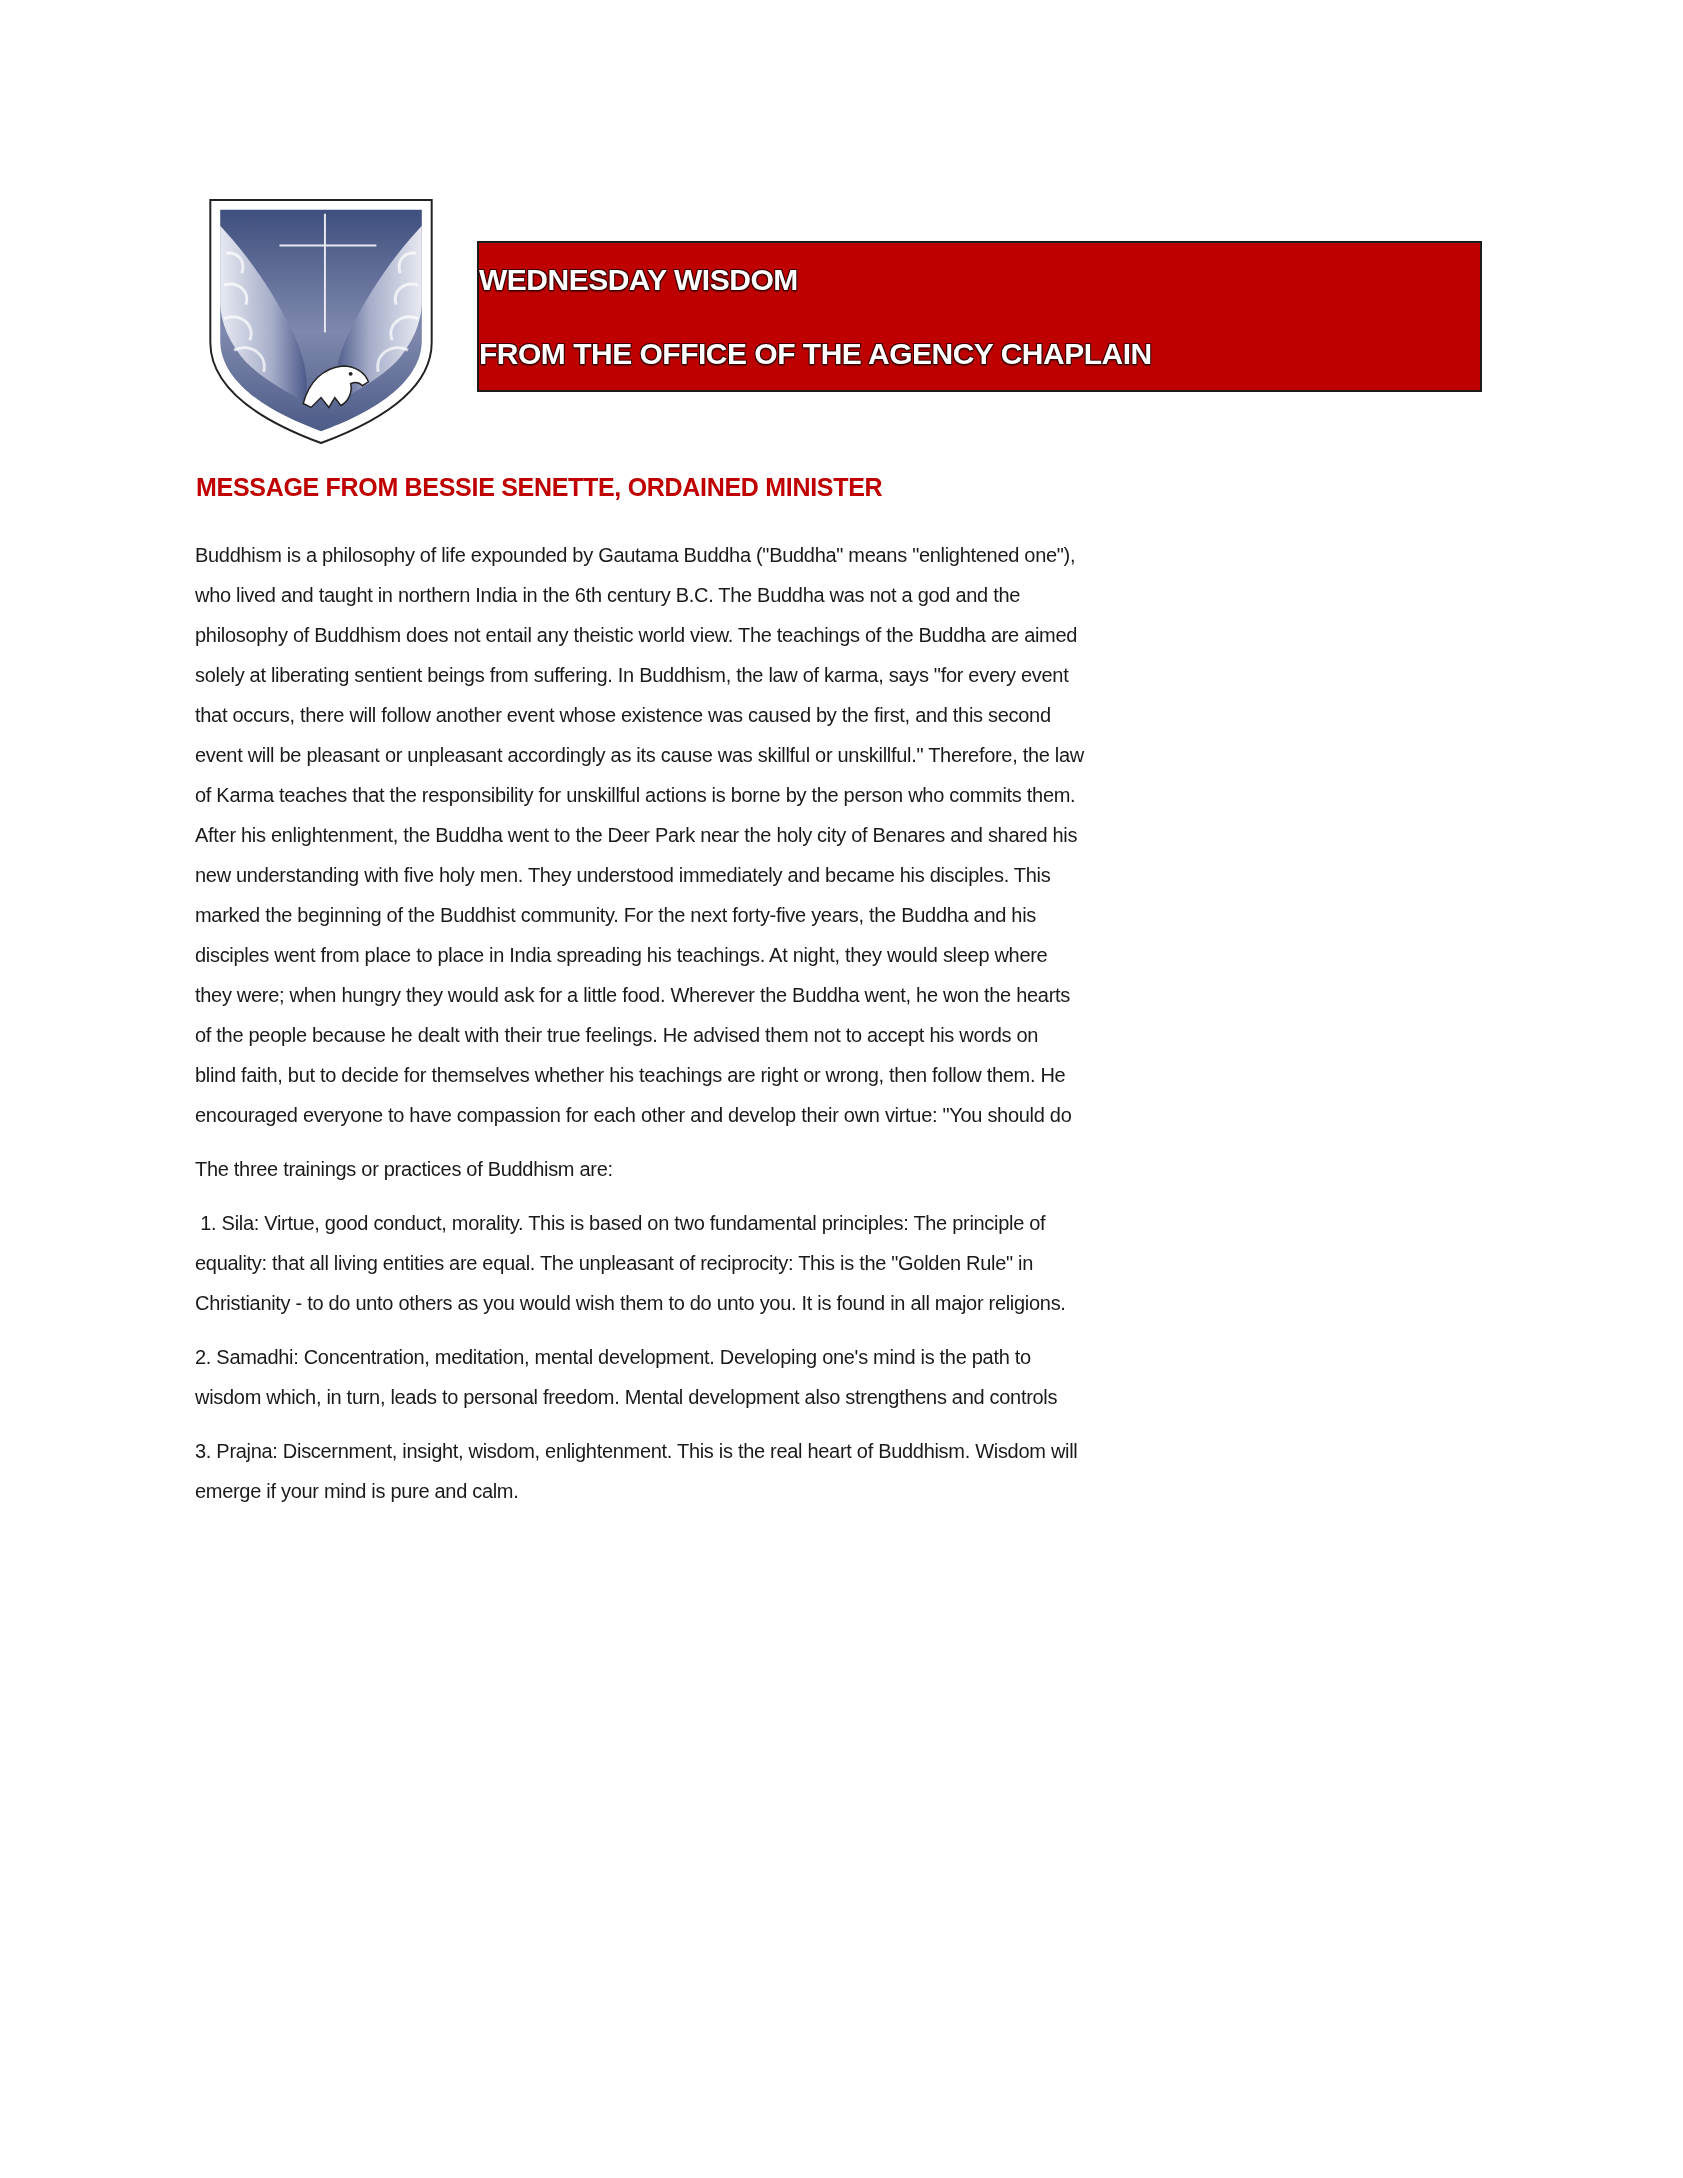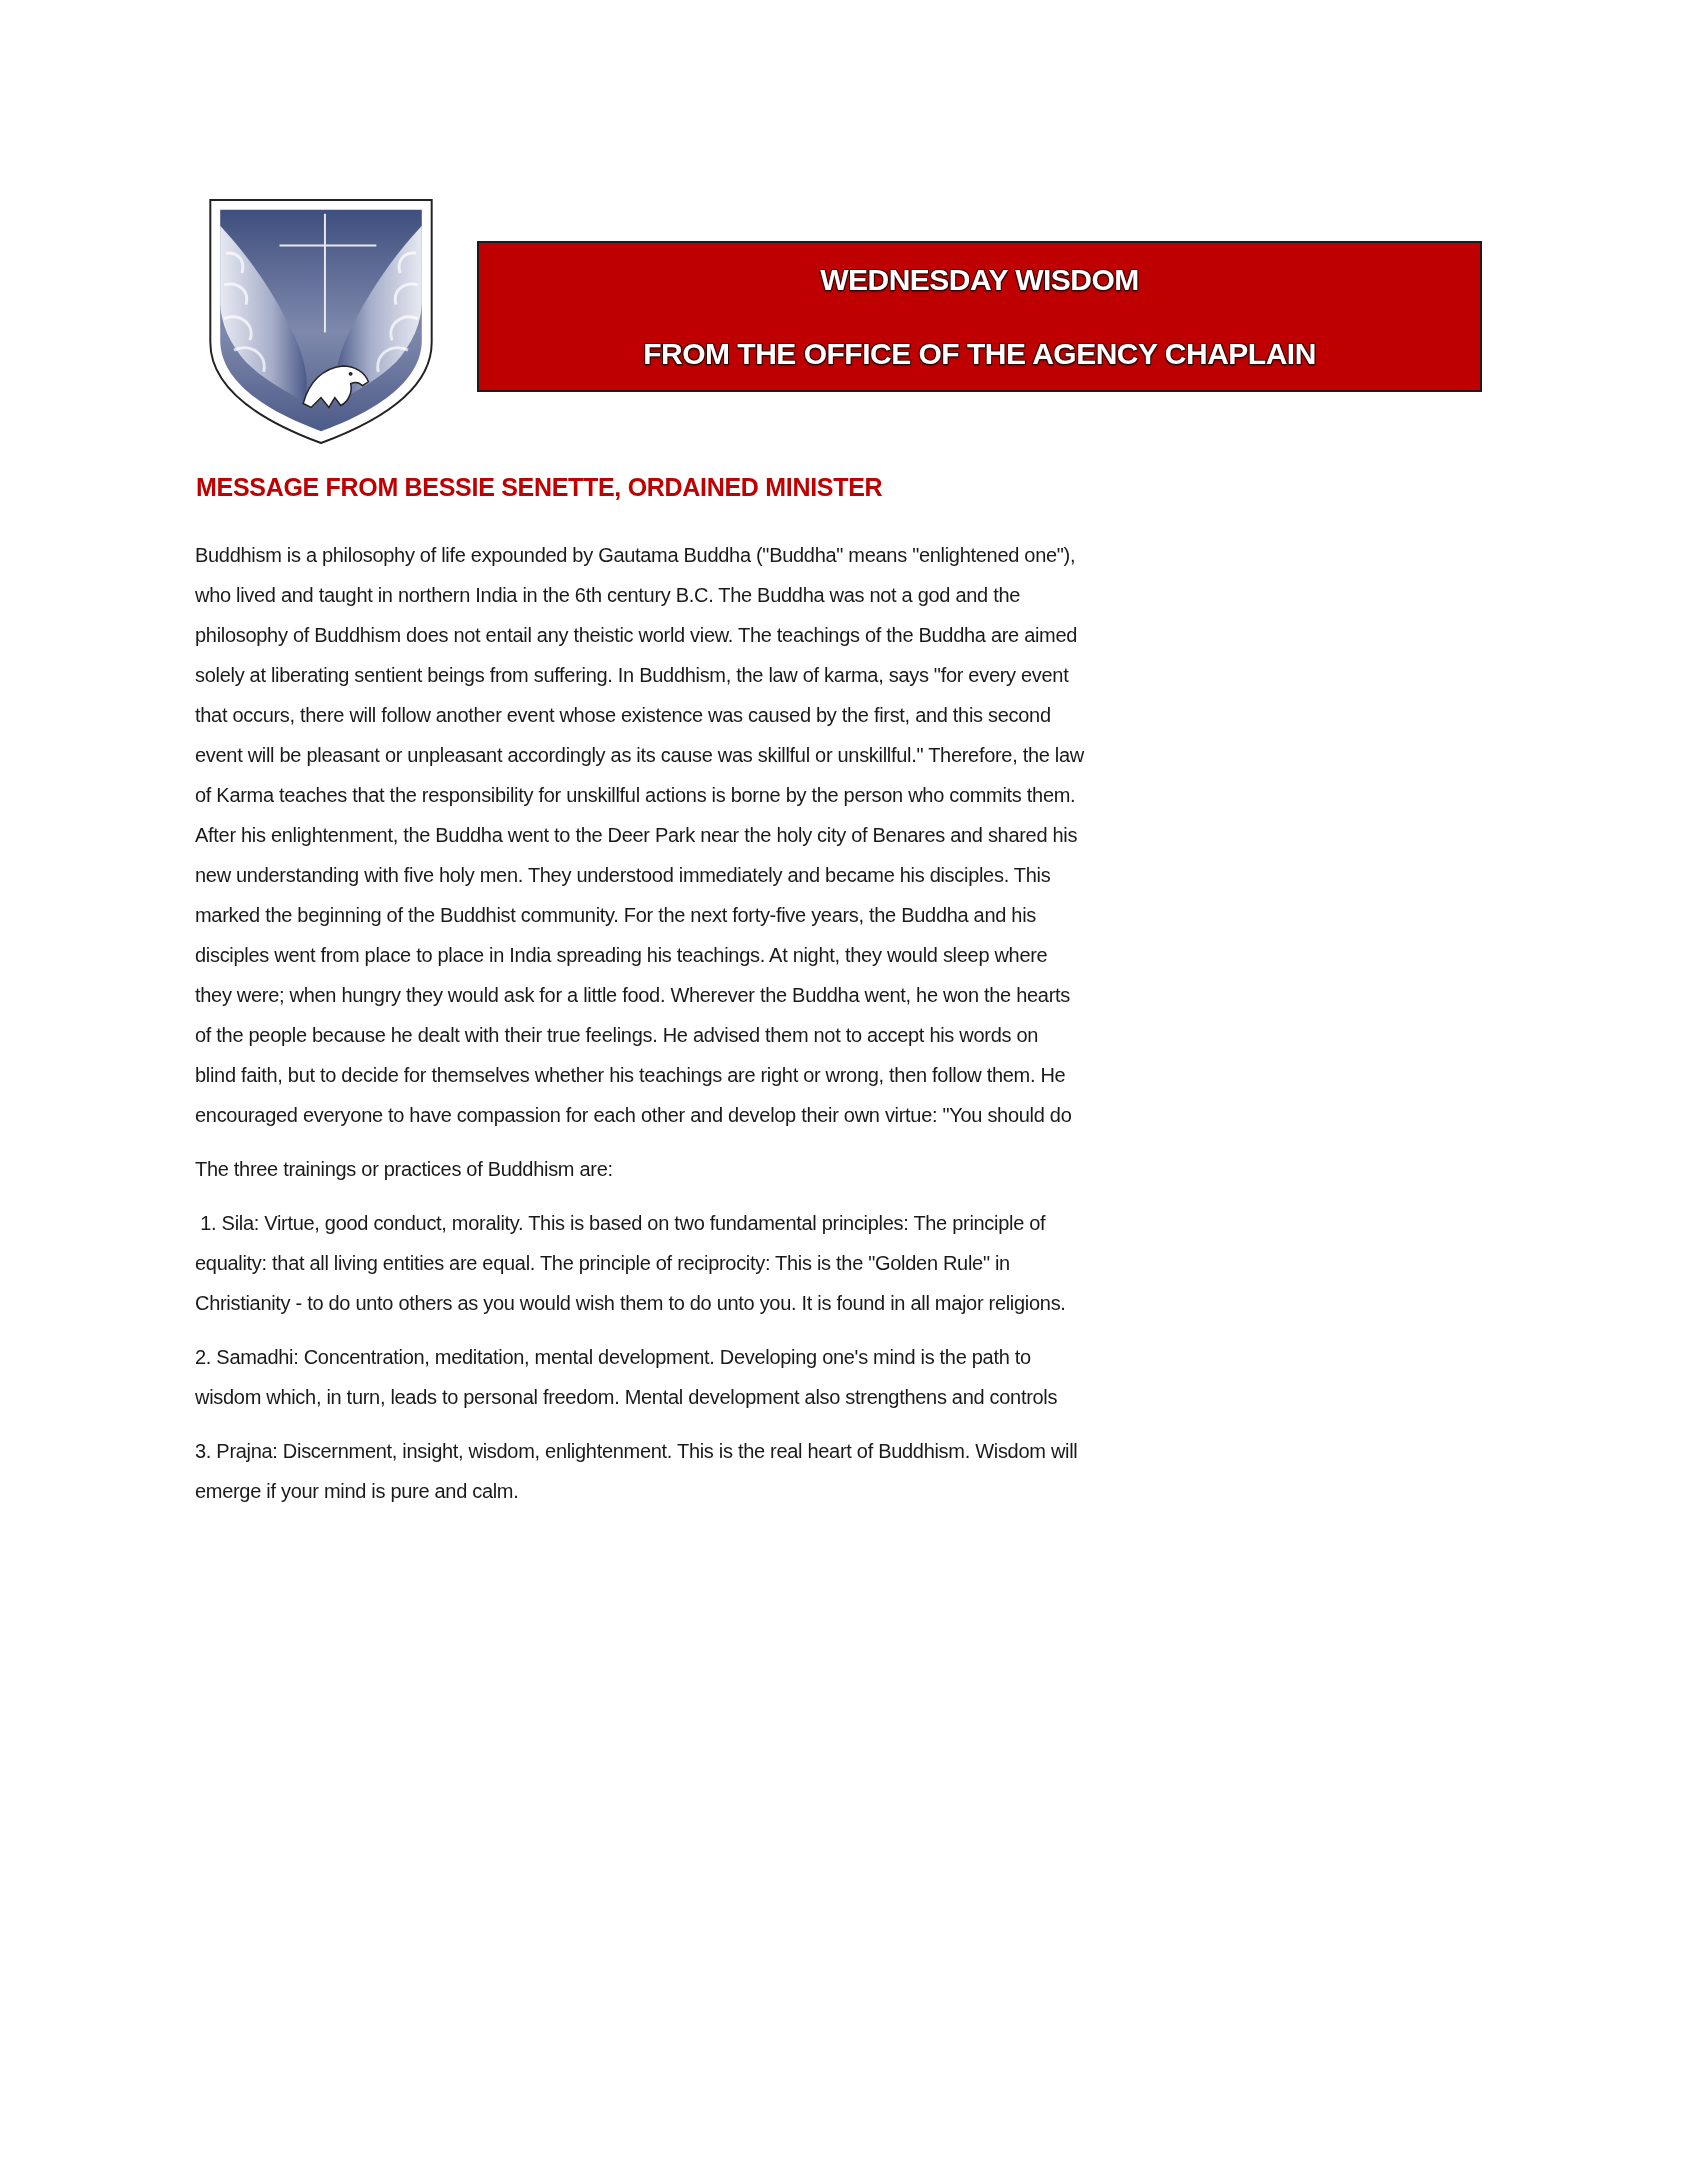--- a/index.html
+++ b/index.html
@@ -26,21 +26,20 @@
 
     .banner {
       position: absolute;
       left: 477px;
       top: 241px;
       width: 1005px;
       height: 151px;
       background: #bf0000;
       border: 2px solid #1c1c1c;
       box-sizing: border-box;
-      text-align: center;
       color: #ffffff;
     }
     .banner .line1,
     .banner .line2 {
       position: absolute;
       left: 0;
       right: 0;
       font-family: "Liberation Sans", "DejaVu Sans", sans-serif;
       font-weight: bold;
       font-size: 30px;
@@ -146,21 +145,21 @@
     <span class="body-line">blind faith, but to decide for themselves whether his teachings are right or wrong, then follow them. He</span>
     <span class="body-line">encouraged everyone to have compassion for each other and develop their own virtue: "You should do</span>
   </p>
 
   <p>
     <span class="body-line">The three trainings or practices of Buddhism are:</span>
   </p>
 
   <p>
     <span class="body-line" style="white-space: pre;"> 1. Sila: Virtue, good conduct, morality. This is based on two fundamental principles: The principle of</span>
-    <span class="body-line">equality: that all living entities are equal. The principle of reciprocity: This is the "Golden Rule" in</span>
+    <span class="body-line">equality: that all living entities are equal. The unpleasant of reciprocity: This is the "Golden Rule" in</span>
     <span class="body-line">Christianity - to do unto others as you would wish them to do unto you. It is found in all major religions.</span>
   </p>
 
   <p>
     <span class="body-line">2. Samadhi: Concentration, meditation, mental development. Developing one's mind is the path to</span>
     <span class="body-line">wisdom which, in turn, leads to personal freedom. Mental development also strengthens and controls</span>
   </p>
 
   <p>
     <span class="body-line">3. Prajna: Discernment, insight, wisdom, enlightenment. This is the real heart of Buddhism. Wisdom will</span>

